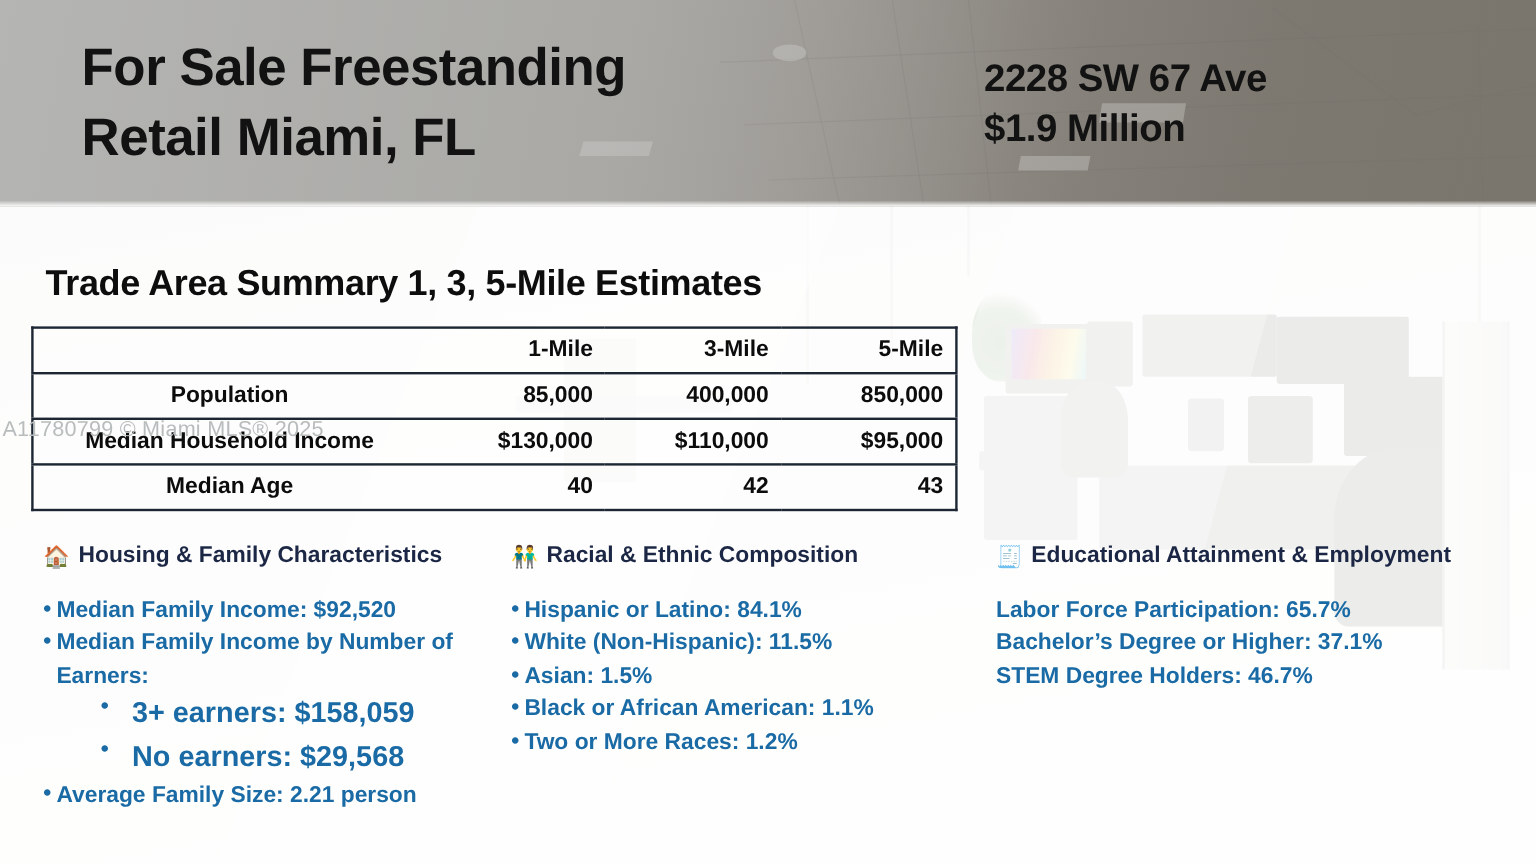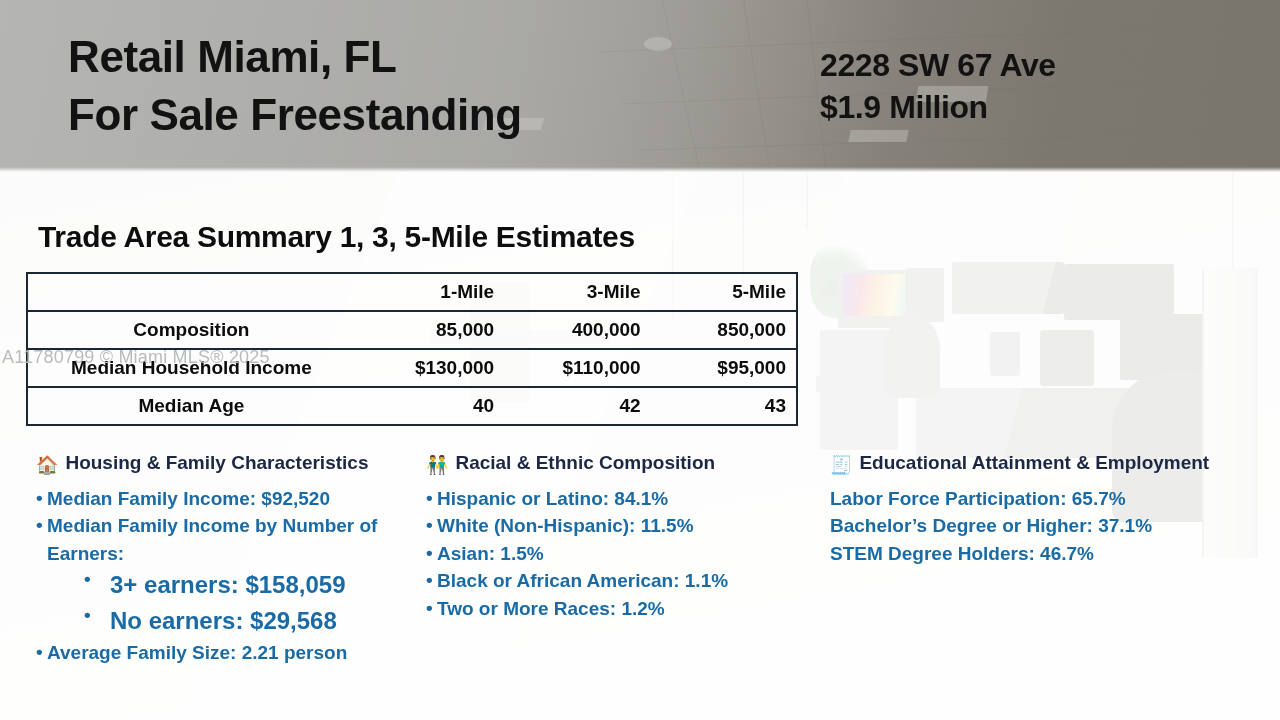--- a/index.html
+++ b/index.html
@@ -250,21 +250,21 @@
   }
   .col-1 { width: 418px; padding-left: 36px; }
   .col-2 { width: 390px; padding-left: 8px; }
   .col-3 { width: 430px; padding-left: 22px; }
 
   .col-head {
     font-size: 19px;
     font-weight: bold;
     color: #1b2744;
     line-height: 1.42;
-    margin-bottom: 6px;
+    margin-bottom: 17px;
   }
   .col-head .emoji {
     font-size: 18px;
     margin-right: 7px;
     display: inline-block;
     vertical-align: -2px;
   }
   .col-head .htext { }
 
   ul.bullets {
@@ -391,22 +391,22 @@
           <rect x="520" y="118" width="58" height="12" transform="skewX(-16)"></rect>
           <rect x="932" y="86" width="70" height="16" transform="skewX(-9)"></rect>
           <rect x="876" y="130" width="58" height="12" transform="skewX(-11)"></rect>
         </g>
       </svg>
     </div>
     <div class="hb-scrim"></div>
 
     <div class="hb-text">
       <div class="hb-left">
+        <div class="hb-line">For Sale Freestanding</div>
         <div class="hb-line">Retail Miami, FL</div>
-        <div class="hb-line">For Sale Freestanding</div>
       </div>
       <div class="hb-right">
         <div class="hb-line">2228 SW 67 Ave</div>
         <div class="hb-line">$1.9 Million</div>
       </div>
     </div>
     <div class="hb-fade"></div>
   </div>
 
   <div class="content">
@@ -418,21 +418,21 @@
         <thead>
           <tr>
             <th class="col-label"></th>
             <th class="col-mile">1-Mile</th>
             <th class="col-mile">3-Mile</th>
             <th class="col-mile">5-Mile</th>
           </tr>
         </thead>
         <tbody>
           <tr>
-            <td class="row-label">Composition</td>
+            <td class="row-label">Population</td>
             <td class="val v1">85,000</td>
             <td class="val">400,000</td>
             <td class="val">850,000</td>
           </tr>
           <tr>
             <td class="row-label">Median Household Income</td>
             <td class="val v1">$130,000</td>
             <td class="val">$110,000</td>
             <td class="val">$95,000</td>
           </tr>

